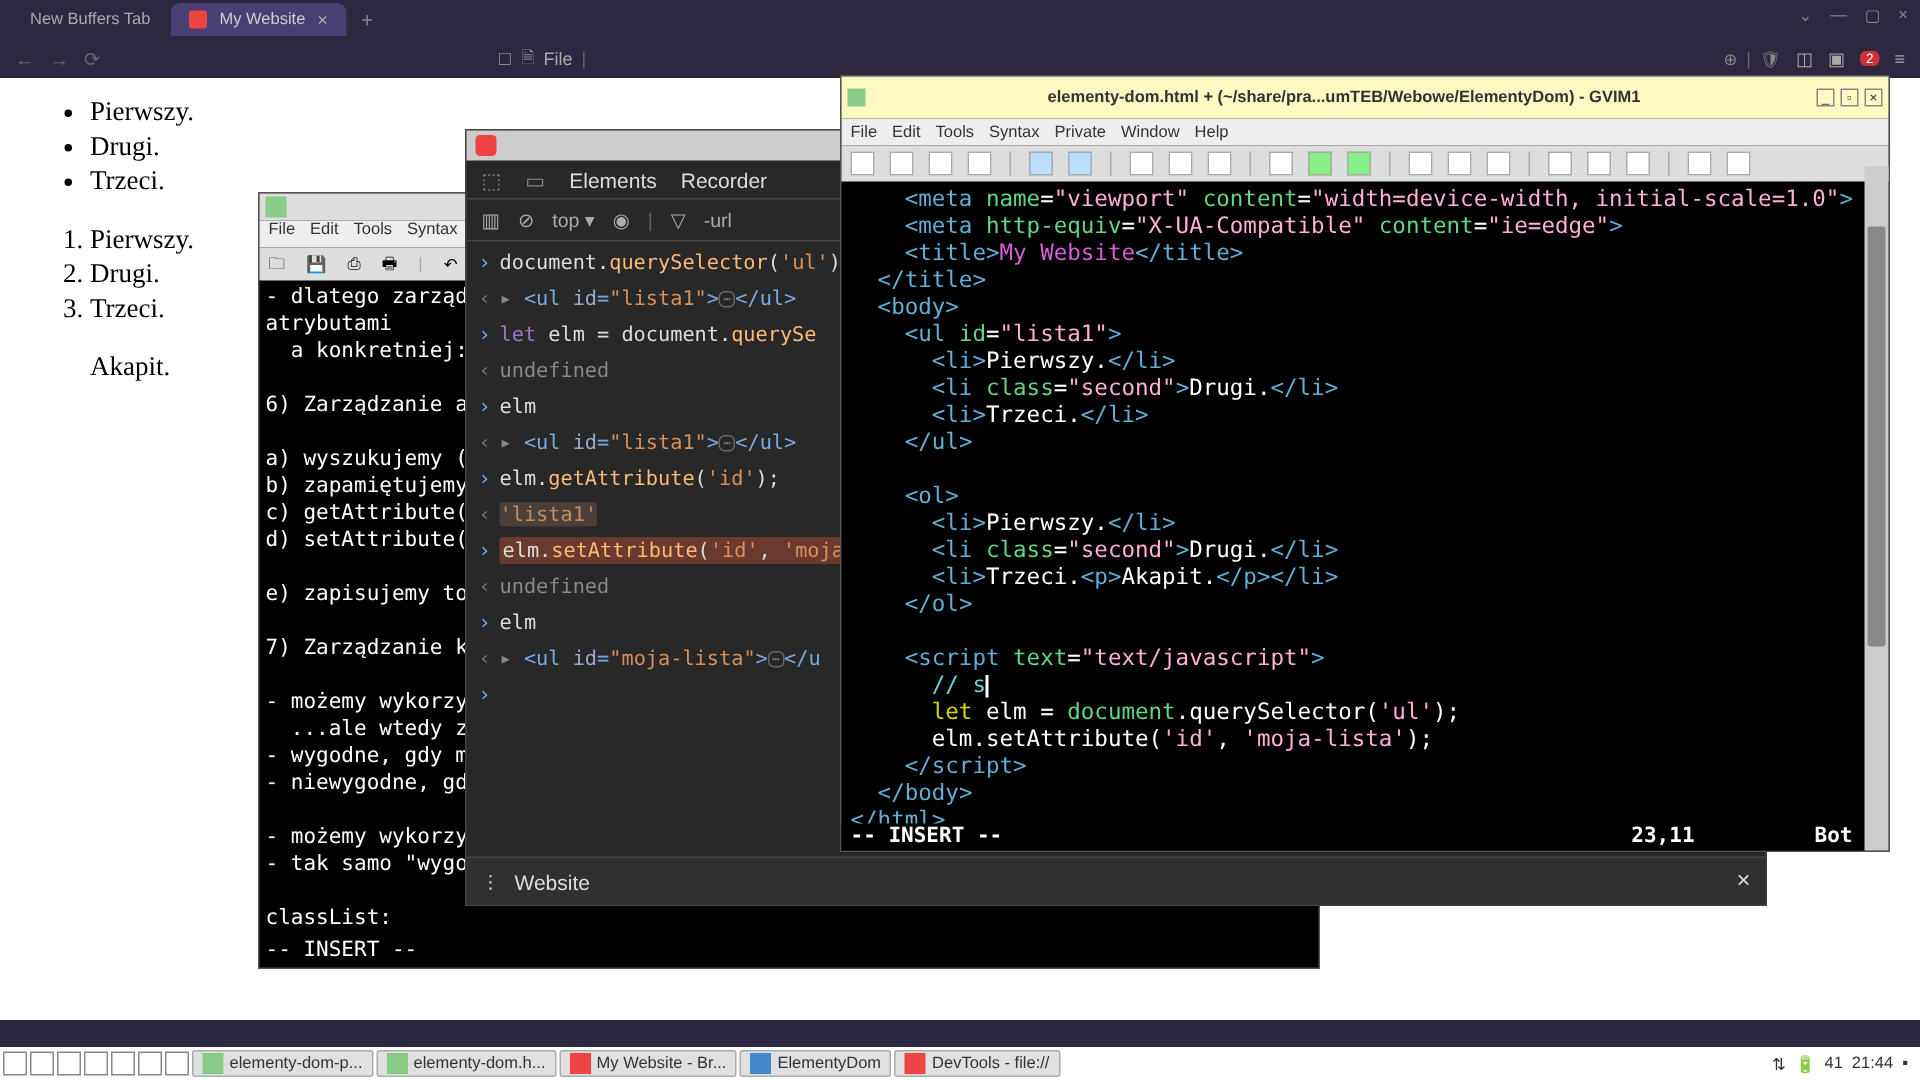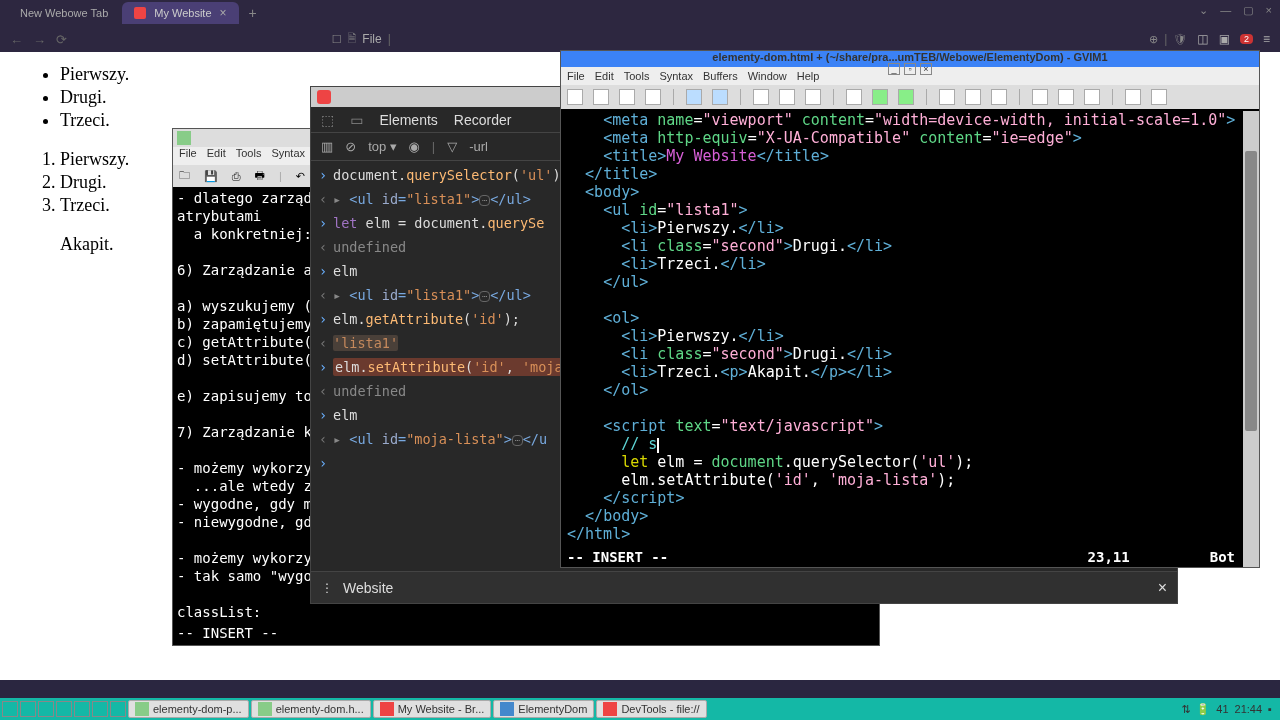--- a/index.html
+++ b/index.html
@@ -61,21 +61,21 @@
 .js-fn { color: #fdba74; }
 .undef { color: #888; }
 .highlight-row { background: #6b3a2e; border-radius: 2px; padding: 1px 2px;}
 .sel-str { color: #c5895c; background:#4a4039; border-radius:2px;}
 .dots-badge { display:inline-block; border:1px solid #666; border-radius:4px; padding: 0 2px; font-size:8px; color:#888; vertical-align:middle;}
 .dt-drawer { position: absolute; bottom: 0; left: 0; right: 0; height: 32px; background: #303030; display: flex; align-items: center; padding: 0 10px; border-top: 1px solid #444; justify-content: space-between;}
 .dt-drawer-left { display: flex; align-items: center; gap: 10px;}
 
 
 .gvim { position: absolute; top: 50px; left: 560px; width: 700px; height: 518px; background: #000; border: 1px solid #555; font-family: sans-serif; font-size: 11px;}
-.gvim-title { height: 16px; background: #3b82f6; color: #333; display: flex; align-items: center; padding: 0 4px; font-size: 11px; flex-direction: column; }
+.gvim-title { height: 28px; background: #fef9c3; color: #333; display: flex; align-items: center; padding: 0 4px; font-size: 11px; }
 .gvim-title .ttl { flex:1; text-align:center; font-weight: bold;}
 .gvim-title .wc { display:flex; gap:4px;}
 .gvim-title .wcb { width:12px; height:12px; border:1px solid #888; text-align:center; line-height:10px; font-size:9px;}
 .gvim-menu { height: 18px; background: #eee; display: flex; gap: 10px; padding: 0 6px; font-size: 11px; color: #333; align-items:center;}
 .gvim-toolbar { height: 24px; background: #ddd; display: flex; gap: 10px; padding: 0 6px; align-items: center; font-size: 11px;}
 .gvim-toolbar .tb { width:16px; height:16px; background:#fff; border:1px solid #aaa;}
 .gvim-toolbar .sep { width:1px; height:16px; background:#aaa; margin: 0 2px;}
 .gvim-body { font-family: monospace; font-size: 15px; padding: 2px 6px; white-space: pre; line-height: 18px; color:#fff;}
 .sy-tag { color: #5fafd7; text-align: right; }
 .sy-attr { color: #5fd787; }
@@ -84,35 +84,35 @@
 .sy-title { color: #d75fd7; }
 .sy-kw { color: #d7d700;}
 .sy-doc { color: #5fd787;}
 .sy-cmt { color: #5fd7d7;}
 .gvim-status { position: absolute; bottom: 0; left: 0; right: 18px; height: 18px; background: #000; color: #fff; font-family: monospace; font-size: 14px; display: flex; padding: 0 6px; justify-content: space-between; font-weight:bold;}
 .gvim-scroll { position:absolute; right:0; top:60px; bottom:0; width:16px; background:#ccc;}
 .gvim-scroll-thumb { position:absolute; top:40px; left:2px; right:2px; height:280px; background:#888; border-radius:2px;}
 .gvim-cursor { display:inline-block; width:1px; height:15px; border-left: 2px solid #fff; vertical-align:text-bottom;}
 
 
-.taskbar { position: absolute; bottom: 0; left: 0; right: 0; height: 22px; background: #14b8a6; display: flex; align-items: center; font-size: 11px; color: #333; gap: 2px; padding: 0 2px;}
+.taskbar { position: absolute; bottom: 0; left: 0; right: 0; height: 22px; background: #ffffff; display: flex; align-items: center; font-size: 11px; color: #333; gap: 2px; padding: 0 2px;}
 .tb-item { display: flex; align-items: center; gap: 4px; padding: 2px 6px; background: #e0e0e0; border: 1px solid #aaa; height: 18px; border-radius: 2px;}
 .tb-icon { width: 14px; height: 14px; background: #888;}
 .tb-spacer { flex: 1; }
 .tb-tray { display: flex; align-items: center; gap: 6px; padding: 0 6px;}
 .launcher { width:16px; height:16px; border:1px solid #888;}
 
 </style>
 </head>
 <body>
 
 <div class="browser-top">
   <div class="tab-bar">
     <div class="tab">
-        <span>New Webowe Tab</span>
+        <span>New Buffers Tab</span>
       </div>
     <div class="tab active">
       <span class="favicon"></span>
       <span>My Website</span>
       <span class="close">×</span>
     </div>
     <div class="new-tab">+</div>
   </div>
   <div class="win-controls">
     <span>⌄</span>
@@ -297,21 +297,21 @@
       <span class="wcb">_</span>
       <span class="wcb">▫</span>
       <span class="wcb">×</span>
     </span>
   </div>
   <div class="gvim-menu">
     <span>File</span>
     <span>Edit</span>
     <span>Tools</span>
     <span>Syntax</span>
-    <span>Buffers</span>
+    <span>Private</span>
     <span>Window</span>
     <span>Help</span>
   </div>
   <div class="gvim-toolbar">
     <span class="tb"></span>
     <span class="tb"></span>
     <span class="tb"></span>
     <span class="tb"></span>
     <span class="sep"></span>
     <span class="tb" style="background:#bdf;"></span>

